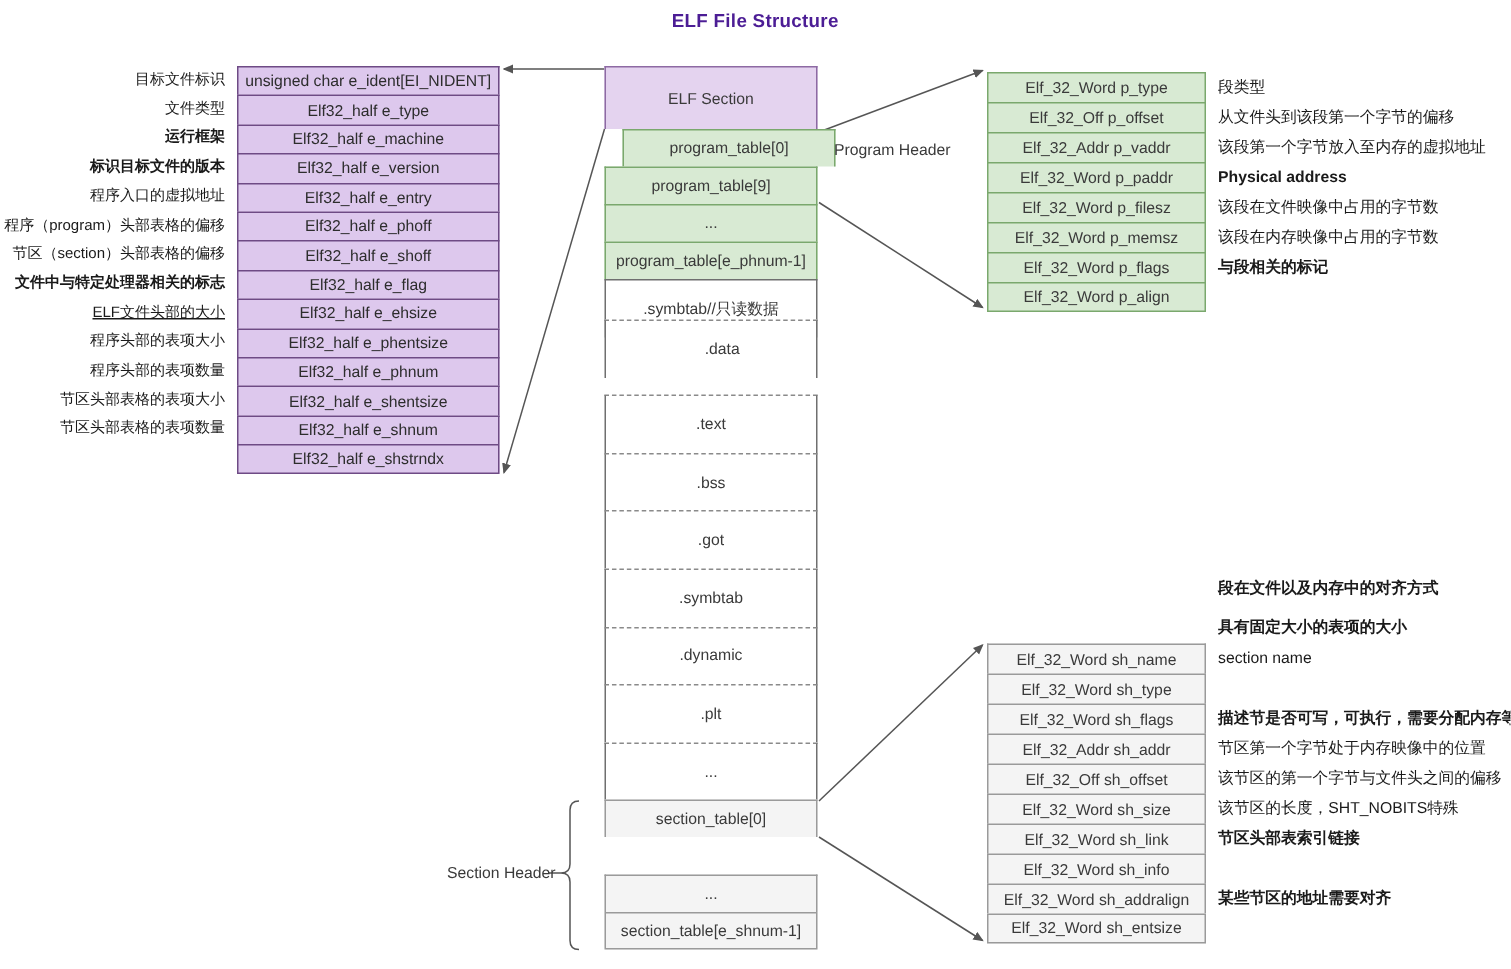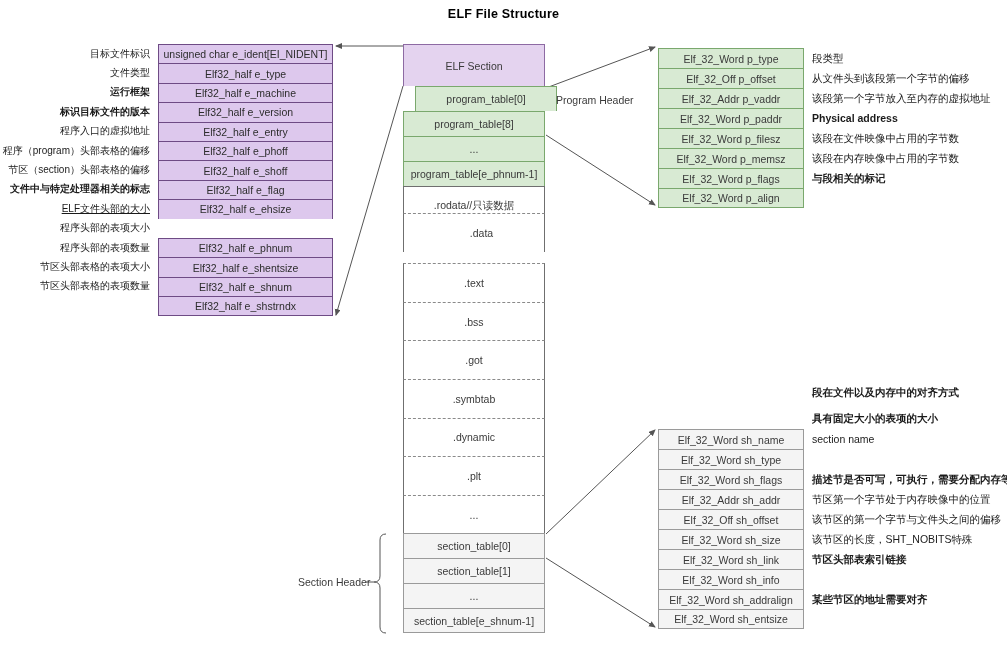--- a/index.html
+++ b/index.html
@@ -16,21 +16,21 @@
   }
   #canvas { position: absolute; inset: 0; }
 
   .title {
     position: absolute;
     left: 0; top: 7px;
     width: 1007px;
     text-align: center;
     font-size: 12.5px;
     font-weight: bold;
-    color: #000000;
+    color: #4c1d95;
     letter-spacing: .2px;
   }
 
   
   .cell {
     position: absolute;
     display: flex;
     align-items: center;
     justify-content: center;
     font-size: 11px;
@@ -172,43 +172,43 @@
   <div id="elf-header-fields" style="height: 271.6px;">
       <div class="cell" style="top:0.0px;">unsigned char e_ident[EI_NIDENT]</div>
       <div class="cell" style="top:19.4px;">Elf32_half e_type</div>
       <div class="cell" style="top:38.8px;">Elf32_half e_machine</div>
       <div class="cell" style="top:58.2px;">Elf32_half e_version</div>
       <div class="cell" style="top:77.6px;">Elf32_half e_entry</div>
       <div class="cell" style="top:97.0px;">Elf32_half e_phoff</div>
       <div class="cell" style="top:116.4px;">Elf32_half e_shoff</div>
       <div class="cell" style="top:135.8px;">Elf32_half e_flag</div>
       <div class="cell" style="top:155.2px;">Elf32_half e_ehsize</div>
+      <div class="cell" style="top:174.6px;">Elf32_half e_phentsize</div>
       <div class="cell" style="top:194.0px;">Elf32_half e_phnum</div>
       <div class="cell" style="top:213.4px;">Elf32_half e_shentsize</div>
       <div class="cell" style="top:232.8px;">Elf32_half e_shnum</div>
       <div class="cell" style="top:252.2px;">Elf32_half e_shstrndx</div>
     </div>
 
   <div id="center-col" style="height: 589.4px;">
       <div class="cell c-elfheader" style="top:0px; height:42px;">ELF Section</div>
       <div class="cell c-prog" style="top:42px; height:25px;margin-left:12px;">program_table[0]</div>
-      <div class="cell c-prog" style="top:67px; height:25px;">program_table[8]</div>
+      <div class="cell c-prog" style="top:67px; height:25px;">program_table[9]</div>
       <div class="cell c-prog" style="top:92px; height:25px;">...</div>
       <div class="cell c-prog" style="top:117px; height:25px;">program_table[e_phnum-1]</div>
-      <div class="cell c-body first" style="top:142.0px; height:38.6px;">.rodata//只读数据</div>
+      <div class="cell c-body first" style="top:142.0px; height:38.6px;">.symbtab//只读数据</div>
       <div class="cell c-body" style="top:169px; height:38.6px;padding-left:15px;">.data</div>
       <div class="cell c-body" style="top:219.2px; height:38.6px;">.text</div>
       <div class="cell c-body" style="top:257.8px; height:38.6px;">.bss</div>
       <div class="cell c-body" style="top:296.4px; height:38.6px;">.got</div>
       <div class="cell c-body" style="top:335.0px; height:38.6px;">.symbtab</div>
       <div class="cell c-body" style="top:373.6px; height:38.6px;">.dynamic</div>
       <div class="cell c-body" style="top:412.2px; height:38.6px;">.plt</div>
       <div class="cell c-body" style="top:450.8px; height:38.6px;">...</div>
       <div class="cell c-sect" style="top:489.4px; height:25px;">section_table[0]</div>
-      <div class="cell c-sect" style="top:514.4px; height:25px;">section_table[1]</div>
       <div class="cell c-sect" style="top:539.4px; height:25px;">...</div>
       <div class="cell c-sect lastrow" style="top:564.4px; height:25px;">section_table[e_shnum-1]</div>
     </div>
 
   <div class="mid-label" style="left:556px; top:94px;">Program Header</div>
   <div class="mid-label" style="left:298px; top:576px;">Section Header</div>
 
   <div id="ph-table" style="height: 160px;">
       <div class="cell" style="top:0px;">Elf_32_Word p_type</div>
       <div class="cell" style="top:20px;">Elf_32_Off p_offset</div>

